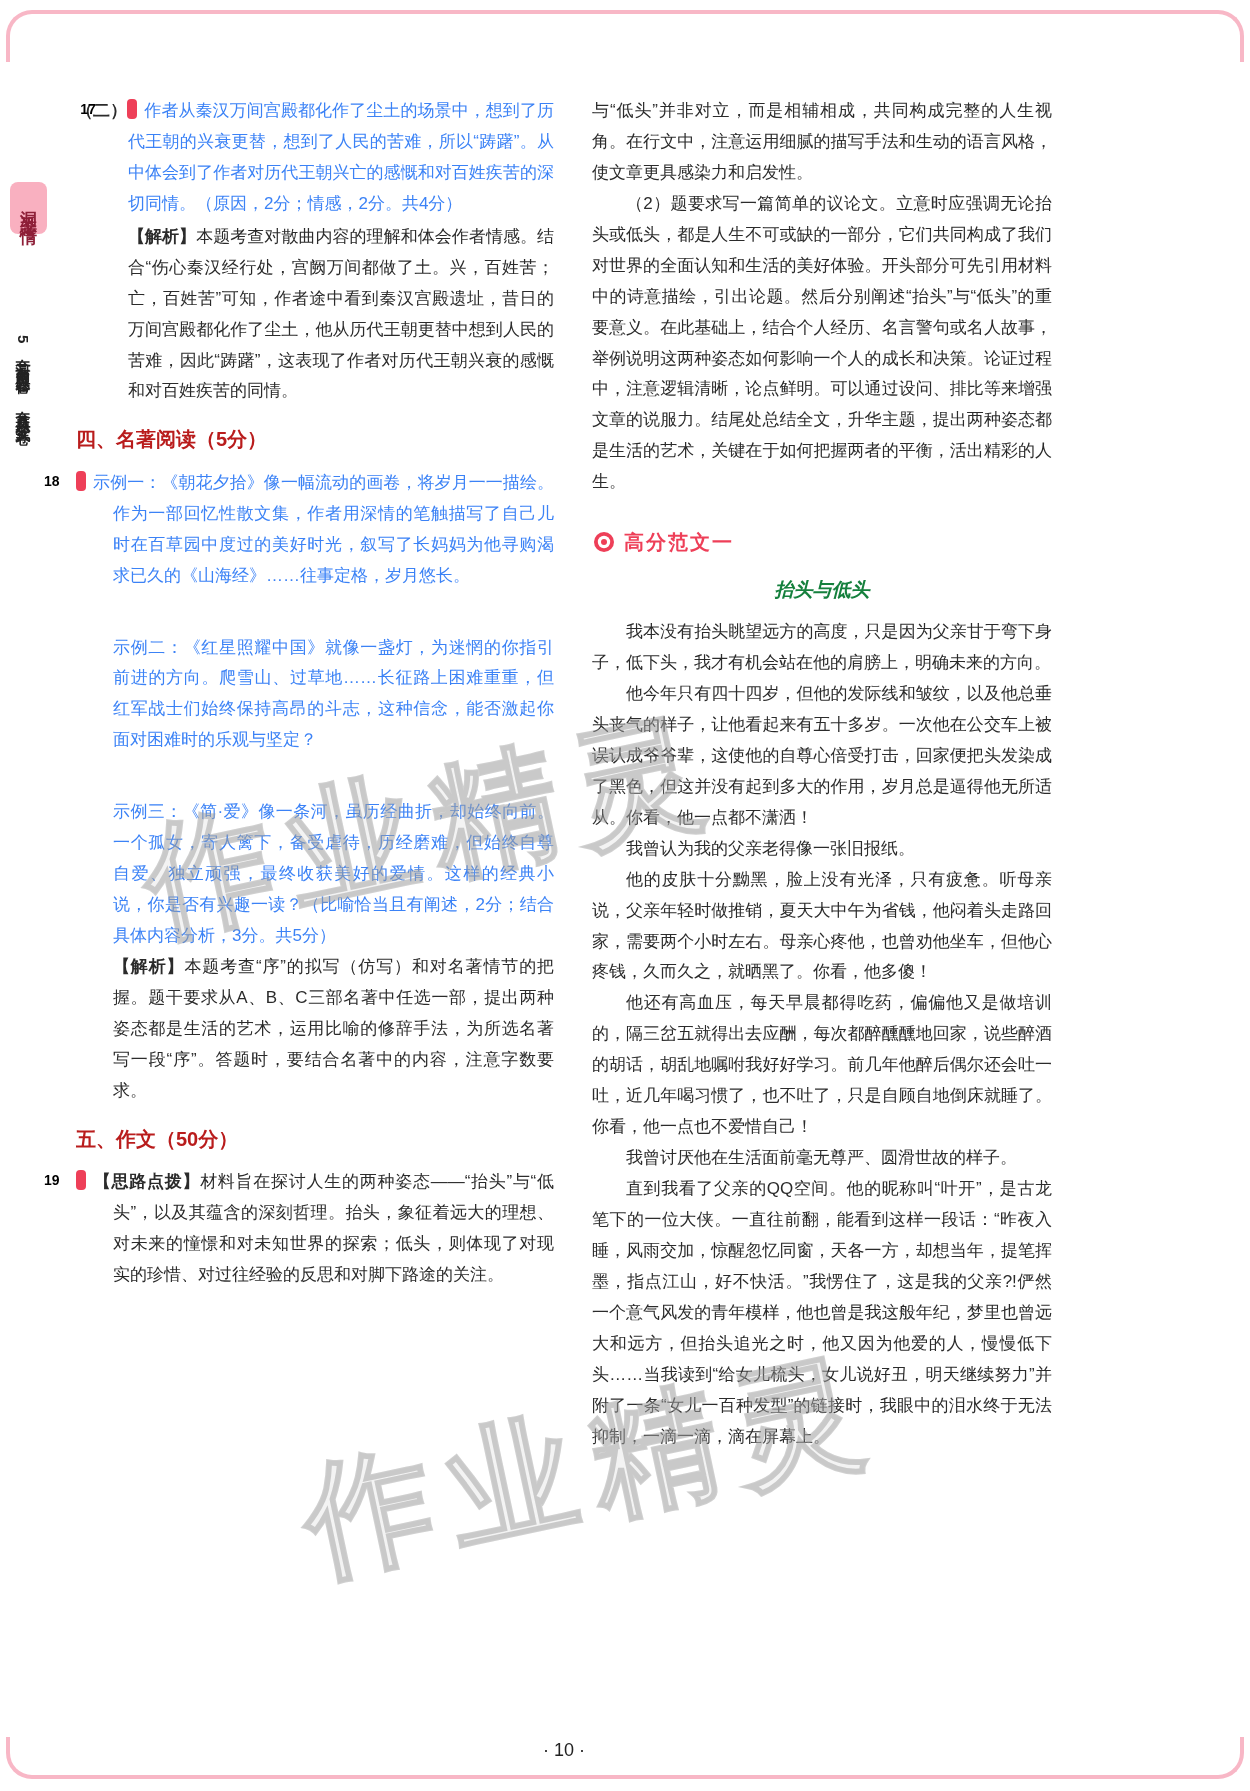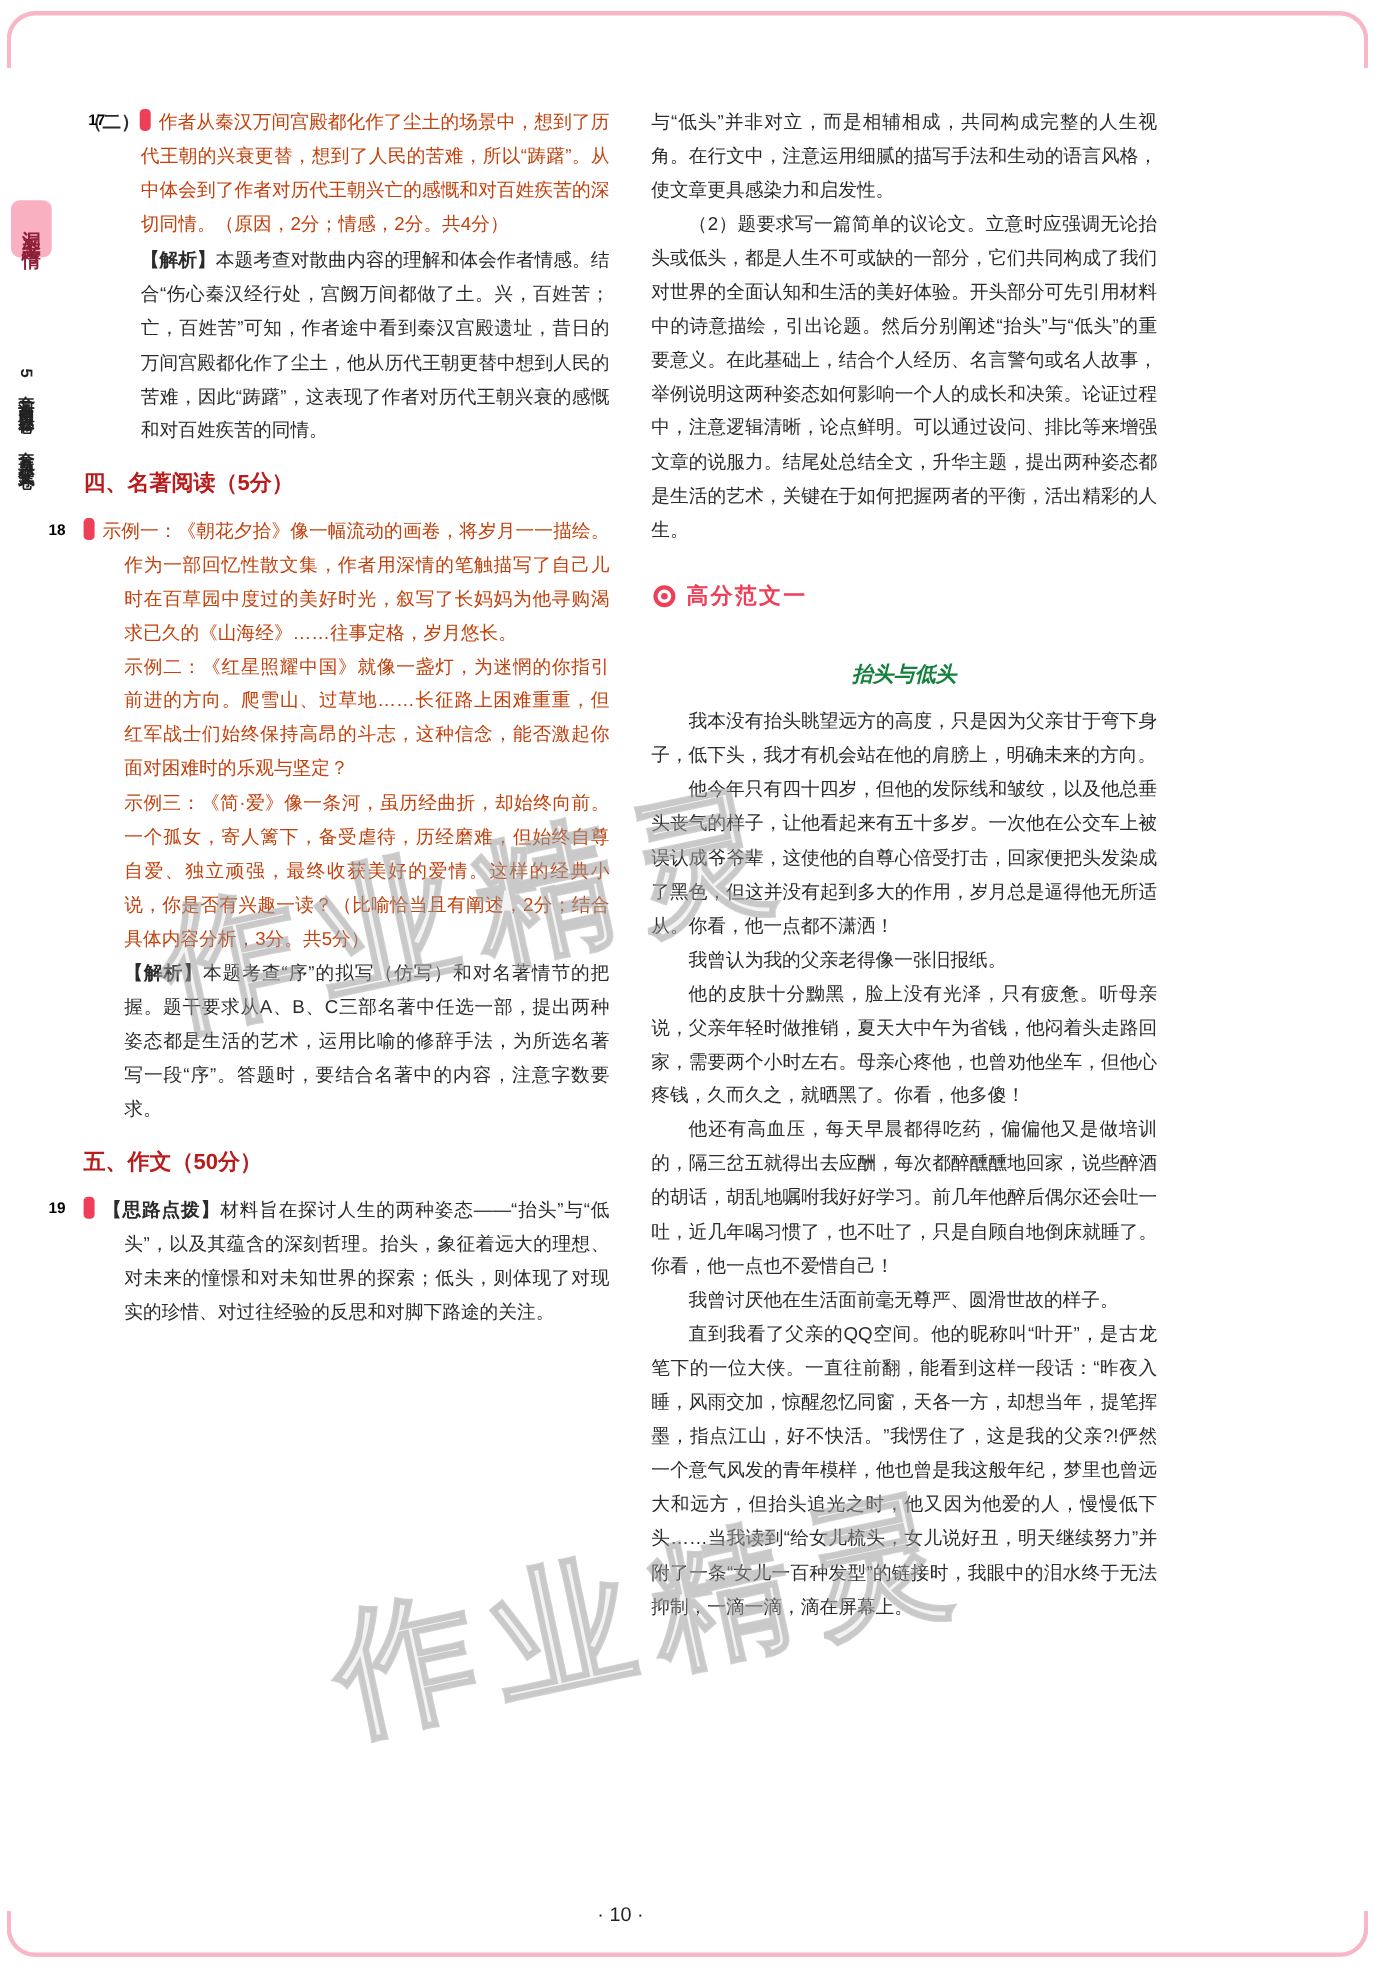--- a/index.html
+++ b/index.html
@@ -18,21 +18,21 @@
     background:#f9b0c0; color:#8e1f38; font-weight:bold; font-size:17px;
     padding:14px 7px; border-radius:8px; letter-spacing:6px; }
   .side-tab2 { position:absolute; left:13px; top:335px; writing-mode:vertical-rl;
     color:#222; font-weight:bold; font-size:15px; letter-spacing:4px; }
 
   
   .content { position:absolute; top:96px; left:76px; width:976px; display:flex; gap:38px; }
   .col { width:478px; font-size:17px; line-height:1.82; color:#2b2b2b; text-align:justify; }
   .col.right { width:460px; }
 
-  .red { color:#c2410c; }
+  .red { color:#3b82f6;margin-top:41px; }
   .bold { font-weight:bold; }
 
   .badge { display:inline-block; background:#ee3f58; color:#000000; font-weight:bold;
     font-size:14px; line-height:20px; padding:0 5px; border-radius:4px;
     margin-right:7px; vertical-align:2px; }
 
   
   .q17 { padding-left:52px; }
   .q17 .first { text-indent:-52px; }
   .q17 .analysis { margin-top:2px; }
@@ -40,34 +40,34 @@
   
   .qblock { padding-left:37px; }
   .qblock .first { text-indent:-37px; }
   .qblock p.cont { text-indent:0; }
   .qblock p.ind { text-indent:2em; }
 
   .sec-title { font-size:20px; font-weight:bold; color:#b91c1c; margin:14px 0 10px 0; }
 
   .p-ind { text-indent:2em; }
 
-  .model-label { display:flex; align-items:center; gap:8px; margin:26px 0 36px 0; }
+  .model-label { display:flex; align-items:center; gap:8px; margin:26px 0 12px 0; }
   .model-label .txt { color:#ee3f58; font-weight:bold; font-size:20px; letter-spacing:2px; }
 
   .essay-title { text-align:center; font-weight:bold; font-size:19px; color:#15803d;
     margin:6px 0 10px 0;font-style:italic; }
 
   
   .watermark { position:absolute; font-size:128px; font-weight:bold; letter-spacing:18px;
     color:rgba(190,190,190,0.18); -webkit-text-stroke:2px rgba(150,150,150,0.45);
     transform:rotate(-12deg); white-space:nowrap; pointer-events:none; z-index:5; }
   .wm1 { left:140px; top:740px; }
   .wm2 { left:300px; top:1380px; }
 
-  .page-num { position:absolute; bottom:40px; left:76px; width:976px; text-align:center;
+  .page-num { position:absolute; bottom:30px; left:76px; width:976px; text-align:center;
     font-size:18px; color:#222; }
 </style>
 </head>
 <body>
 
 <div class="page">
 
   <div class="frame-top"></div>
   <div class="frame-bottom"></div>
 

